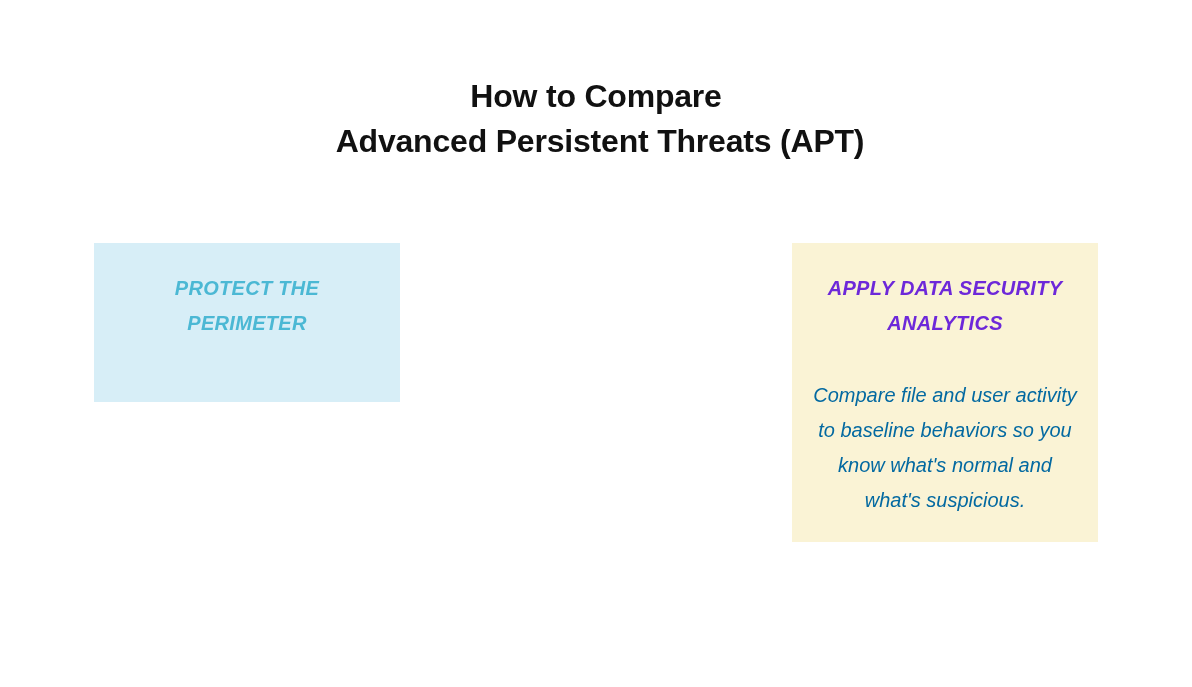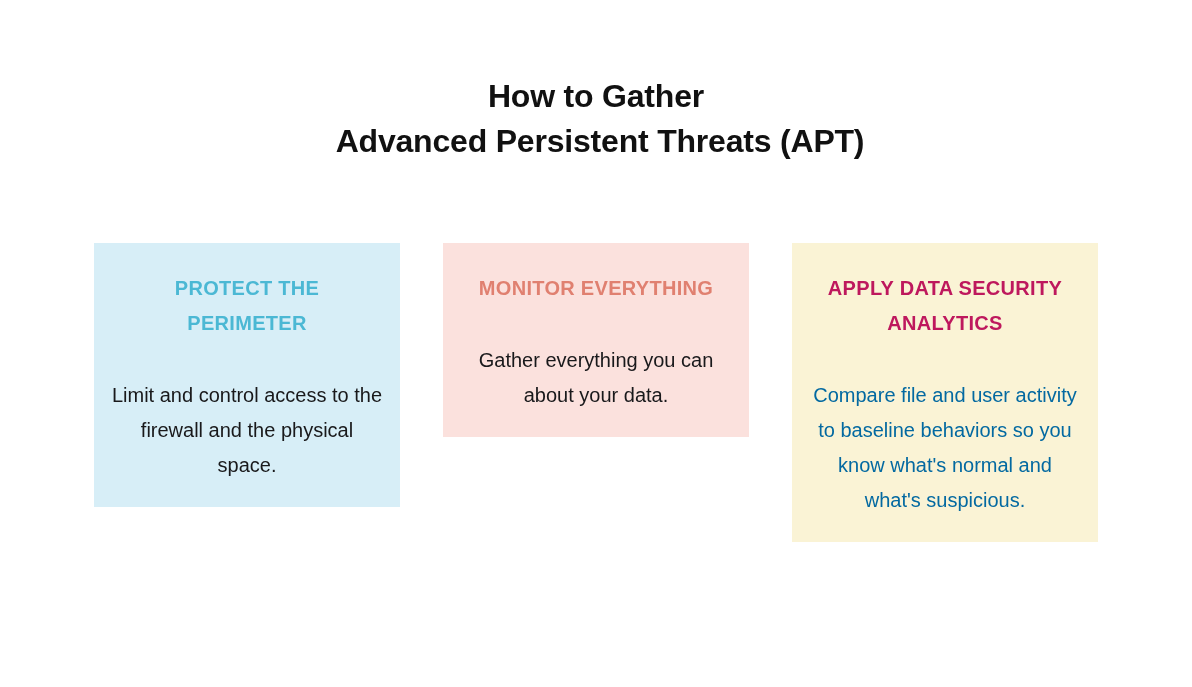--- a/index.html
+++ b/index.html
@@ -48,20 +48,21 @@
     flex-direction: row;
     align-items: flex-start;
     justify-content: space-between;
   }
 
   .card {
     width: 306px;
     box-sizing: border-box;
     padding: 28px 14px 24px 14px;
     text-align: center;
+    font-style: italic;
   }
 
   .card-heading {
     font-size: 20px;
     font-weight: bold;
     line-height: 35px;
     text-transform: uppercase;
     letter-spacing: 0.3px;
     margin: 0;
     padding: 0 6px;
@@ -81,38 +82,32 @@
   }
 
   
 </style>
 </head>
 <body style="background: rgb(255, 255, 255);">
 
 <div class="page">
 
   <div class="title-block">
-    <span class="title-line" style="color: rgb(17, 17, 17);">How to Gather</span>
+    <span class="title-line" style="color: rgb(17, 17, 17);">How to Compare</span>
     <span class="title-line" style="color: rgb(17, 17, 17); padding-left: 8px;">Advanced Persistent Threats (APT)</span>
   </div>
 
   <div class="cards">
 
     <div class="card" style="background: rgb(215, 238, 247);">
       <div class="card-heading" style="color: rgb(75, 184, 212);">PROTECT THE PERIMETER</div>
       <div class="card-gap"></div>
-      <div class="card-body" style="color: rgb(25, 25, 27);">Limit and control access to the firewall and the physical space.</div>
     </div>
 
-    <div class="card" style="background: rgb(251, 225, 221);">
-      <div class="card-heading" style="color: rgb(224, 128, 112);">MONITOR EVERYTHING</div>
-      <div class="card-gap"></div>
-      <div class="card-body" style="color: rgb(25, 25, 27);">Gather everything you can about your data.</div>
-    </div>
 
     <div class="card" style="background: rgb(250, 243, 213);">
-      <div class="card-heading" style="color: #be185d;">APPLY DATA SECURITY ANALYTICS</div>
+      <div class="card-heading" style="color: #6d28d9;">APPLY DATA SECURITY ANALYTICS</div>
       <div class="card-gap"></div>
       <div class="card-body" style="color: #0369a1;">Compare file and user activity to baseline behaviors so you know what's normal and what's suspicious.</div>
     </div>
 
   </div>
 </div>
 
 </body></html>

